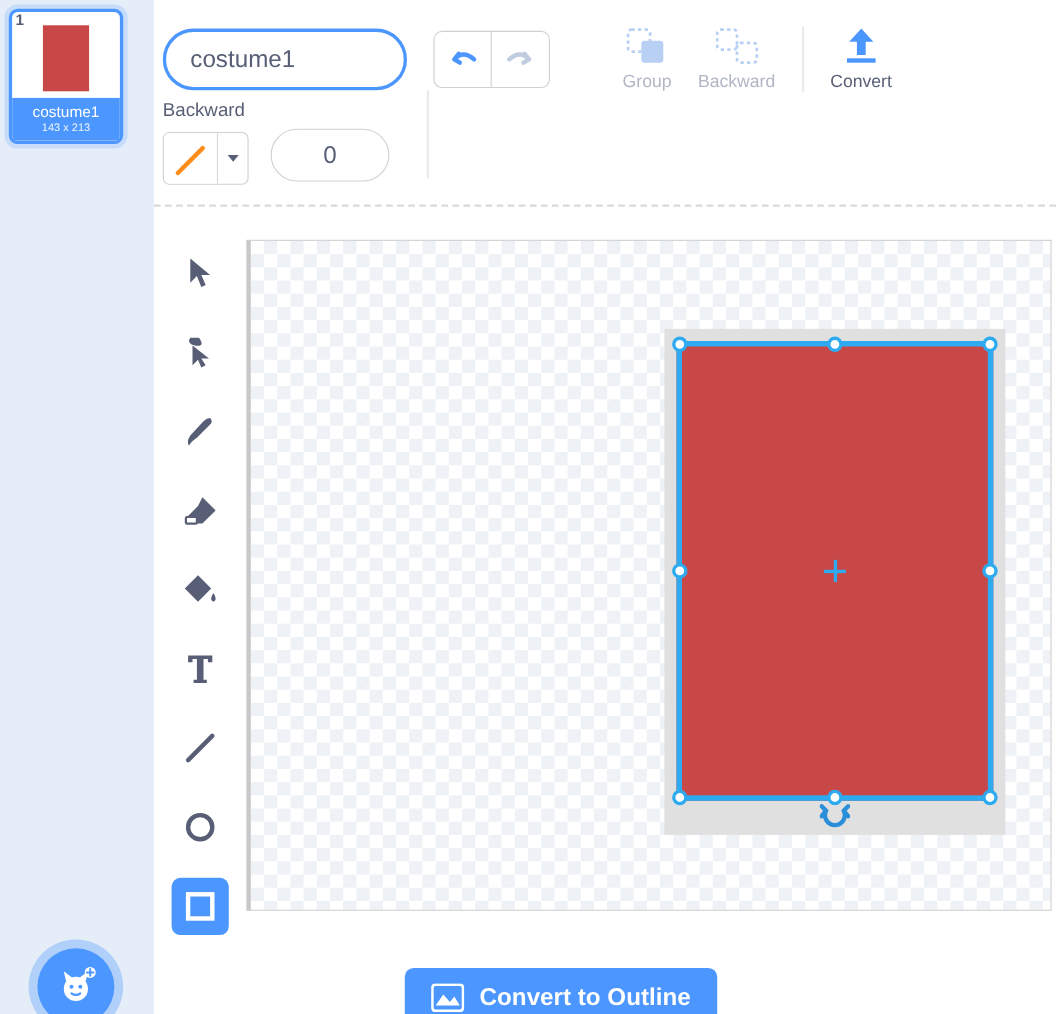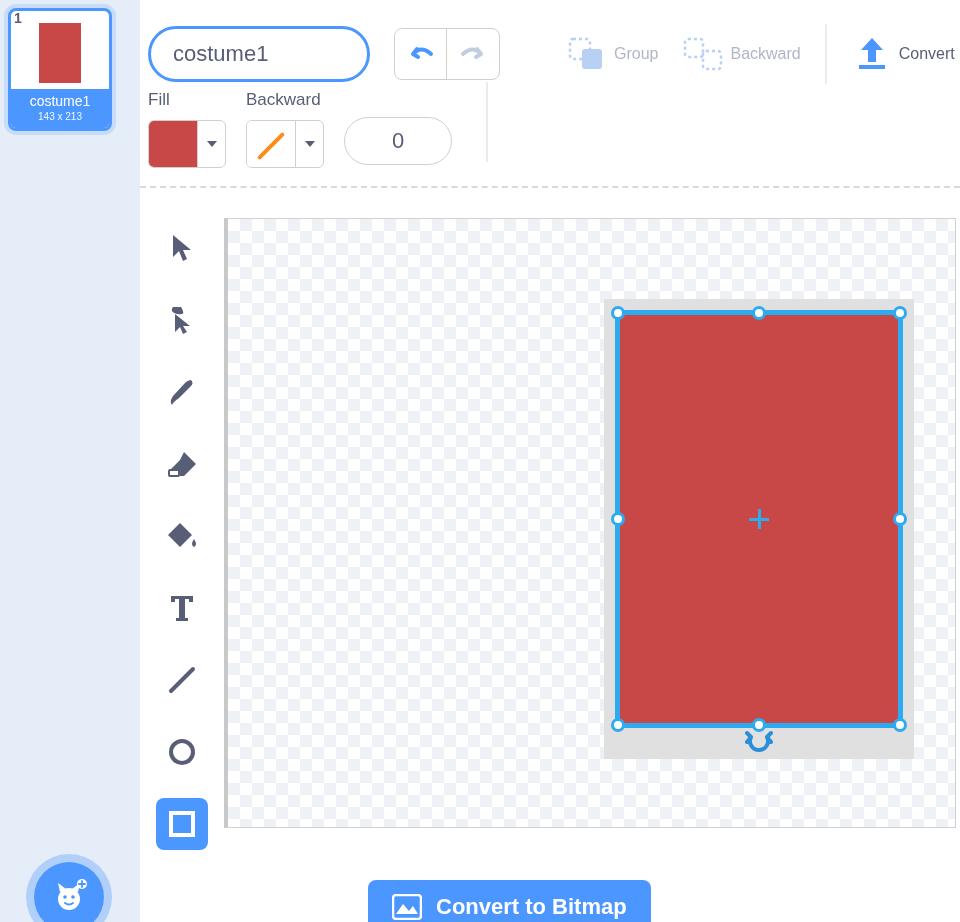--- a/index.html
+++ b/index.html
@@ -18,21 +18,21 @@
 .add-btn svg { width: 40px; height: 40px; }
 
 .main { flex: 1; display: flex; flex-direction: column; position: relative; }
 .toolbar-rows { padding: 24px 0 18px 8px; border-bottom: 2px dashed #d9d9d9; }
 .row1 { display: flex; align-items: center; gap: 24px; }
 .name-input { width: 222px; height: 56px; border: 3px solid #4c97ff; border-radius: 28px; padding: 0 22px; font-size: 22px; color: #575e75; outline: none; }
 .btn-group { display: flex; border: 1px solid #d0d0d0; border-radius: 8px; overflow: hidden; height: 52px; }
 .btn-half { width: 52px; display: flex; align-items: center; justify-content: center; cursor: pointer; }
 .btn-half:first-child { border-right: 1px solid #d0d0d0; }
 .btn-half svg { width: 28px; height: 22px; }
-.tb-item { display: flex; flex-direction: row; align-items: center; gap: 6px; cursor: pointer; }
+.tb-item { display: flex; flex-direction: column; align-items: center; gap: 6px; cursor: pointer; }
 .tb-item .icon { width: 42px; height: 36px; display: flex; align-items: center; justify-content: center; }
 .tb-item .lbl { font-size: 16px; color: #575e75; }
 .tb-item.disabled .lbl { color: #b0b6c4; }
 .sep { width: 2px; height: 60px; background: #ebebeb; border-radius: 1px; }
 
 .row2 { display: flex; align-items: flex-start; gap: 20px; margin-top: 6px; }
 .col-label { font-size: 17px; color: #575e75; margin-bottom: 10px; }
 .swatch-group { display: flex; border: 1px solid #d0d0d0; border-radius: 6px; overflow: hidden; height: 48px; }
 .swatch { width: 48px; background: #c84848; }
 .swatch-null { width: 48px; background: #fff; position: relative; }
@@ -138,29 +138,20 @@
             <svg width="34" height="36" viewBox="0 0 34 36">
                 <path d="M17 2 L28 14 L21 14 L21 26 L13 26 L13 14 L6 14 Z" fill="#4c97ff"></path>
                 <rect x="4" y="29" width="26" height="4" fill="#4c97ff"></rect>
               </svg>
           </div>
           <div class="lbl">Convert</div>
         </div>
       </div>
 
       <div class="row2">
-        <div>
-          <div class="col-label">Fill</div>
-          <div class="swatch-group">
-            <div class="swatch"></div>
-            <div class="swatch-dd">
-                <div class="chev"></div>
-              </div>
-          </div>
-        </div>
         <div>
           <div class="col-label">Backward</div>
           <div class="swatch-group">
             <div class="swatch-null"></div>
             <div class="swatch-dd">
                 <div class="chev"></div>
               </div>
           </div>
         </div>
         <div style="padding-top:27px">
@@ -245,16 +236,16 @@
           </div>
         </div>
       </div>
     </div>
 
     <div class="convert-btn">
       <svg width="30" height="26" viewBox="0 0 30 26">
           <rect x="1" y="1" width="28" height="24" rx="3" fill="none" stroke="#fff" stroke-width="2.5"></rect>
           <path d="M4 20 L11 10 L17 17 L21 12 L26 20 Z" fill="#fff"></path>
         </svg>
-      <span>Convert to Bitmap</span>
+      <span>Convert to Outline</span>
     </div>
   </div>
 </div>
 
 </body></html>

